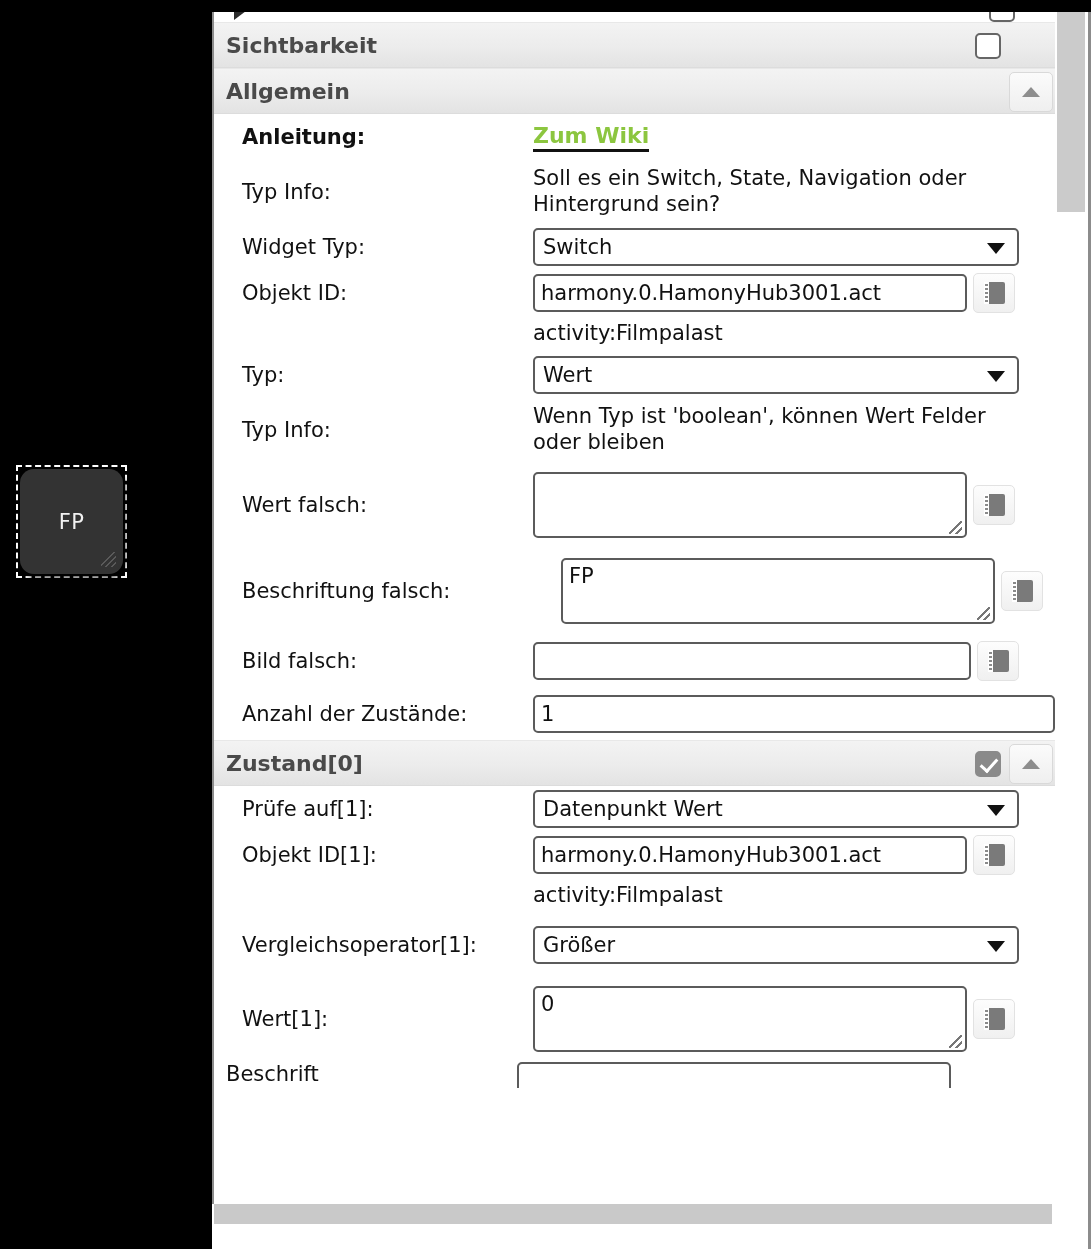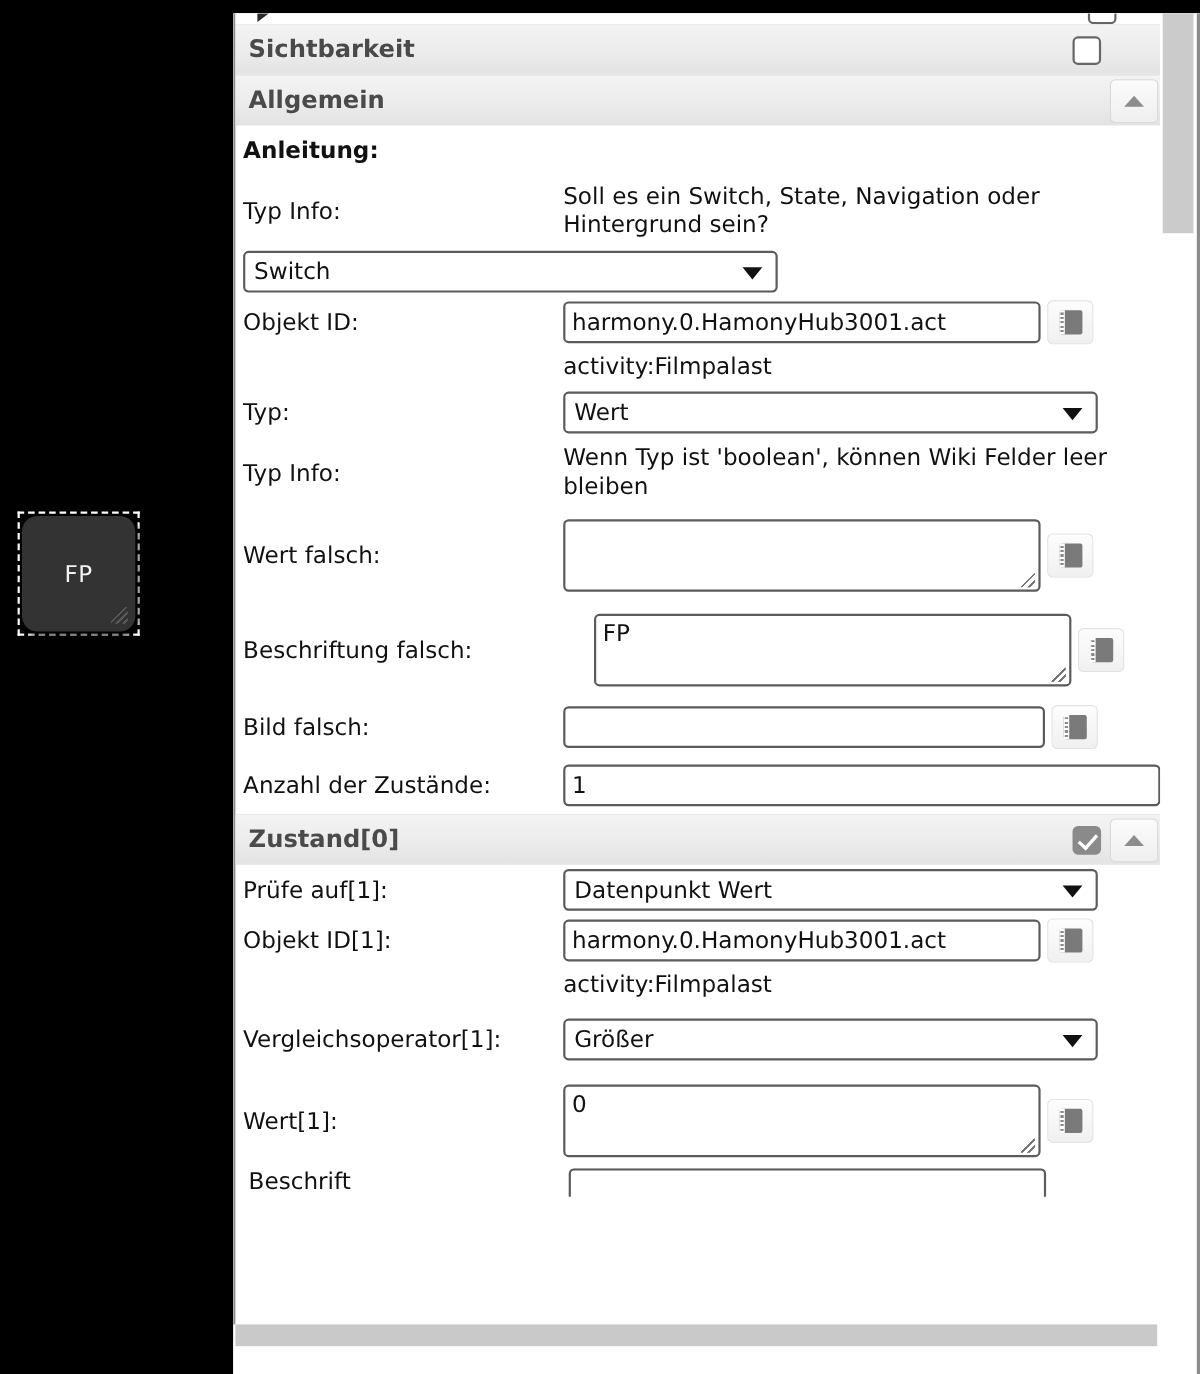--- a/index.html
+++ b/index.html
@@ -79,21 +79,21 @@
     border-left: 2px solid #8c8c8c;
   }
 
   
   .row {
     position: relative;
     display: flex;
     align-items: center;
     width: 100%;
     min-height: 46px;
-    padding: 0 0 0 7px;
+    padding: 0 0 0 28px;
   }
   .lbl {
     width: 291px;
     flex: none;
     font-size: 21px;
     color: #111111;
     line-height: 1.18;
     padding-right: 6px;
   }
   .lbl.bold { font-weight: bold; }
@@ -393,30 +393,34 @@
         <span class="title">Allgemein</span>
         <span class="head-ctrls">
           <span class="collapse-btn">
             <span class="tri"></span>
           </span>
         </span>
       </div>
 
       <div class="row">
         <div class="lbl bold">Anleitung:</div>
+        <div class="val">
+          <span class="wiki-link">Zum Wiki</span>
+        </div>
       </div>
 
       <div class="row" style="min-height:64px;">
         <div class="lbl">Typ Info:</div>
         <div class="val">
           <span class="info-text" style="max-width:500px;display:block;">Soll es ein Switch, State, Navigation oder Hintergrund sein?</span>
         </div>
       </div>
 
       <div class="row">
+        <div class="lbl">Widget Typ:</div>
         <div class="val">
           <div class="sel w526">
             <span>Switch</span>
             <span class="chev"></span>
           </div>
         </div>
       </div>
 
       <div class="row">
         <div class="lbl">Objekt ID:</div>
@@ -443,21 +447,21 @@
           <div class="sel w526">
             <span>Wert</span>
             <span class="chev"></span>
           </div>
         </div>
       </div>
 
       <div class="row" style="min-height:64px;">
         <div class="lbl">Typ Info:</div>
         <div class="val">
-          <span class="info-text" style="max-width:500px;display:block;">Wenn Typ ist 'boolean', können Wiki Felder leer bleiben</span>
+          <span class="info-text" style="max-width:500px;display:block;">Wenn Typ ist 'boolean', können Wert Felder oder bleiben</span>
         </div>
       </div>
 
       <div class="row" style="min-height:86px;">
         <div class="lbl">Wert falsch:</div>
         <div class="val">
           <div class="ta big">
             <span></span>
             <span class="grip"></span>
           </div>

